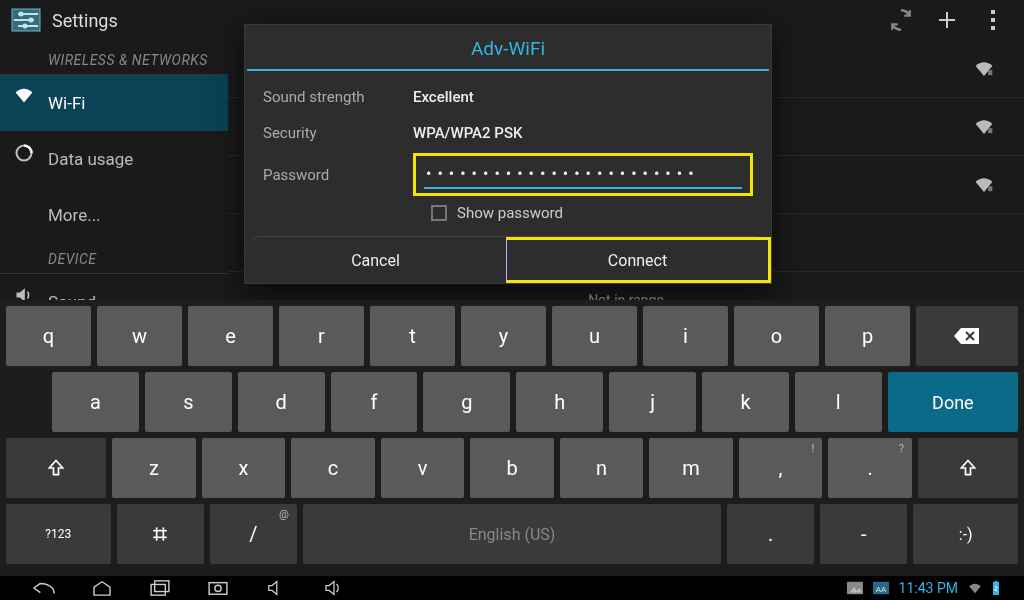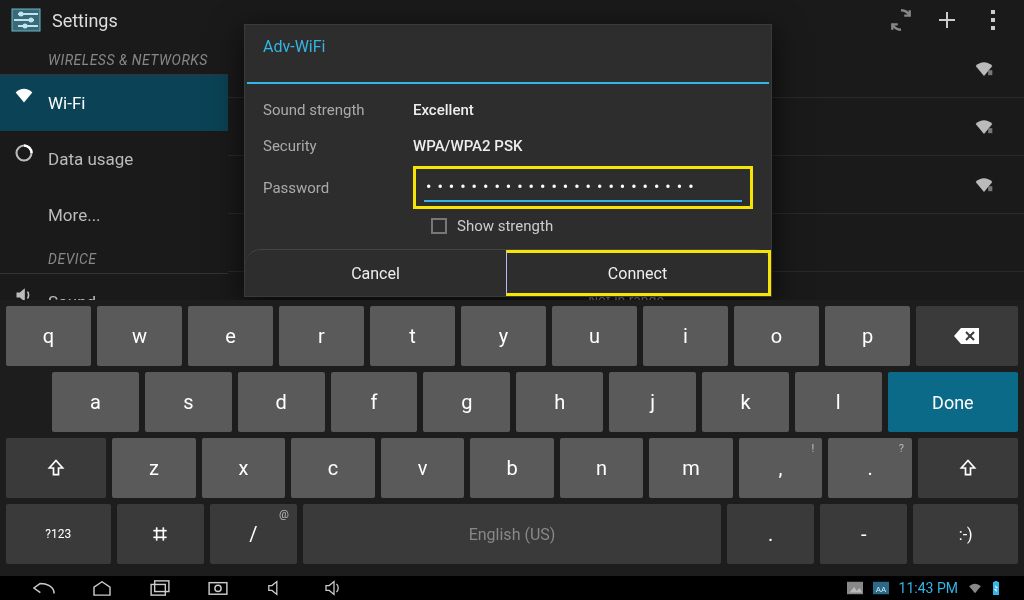--- a/index.html
+++ b/index.html
@@ -17,21 +17,21 @@
   .sidebar .item { height:56px; display:flex; align-items:center; color:#bbb; font-size:17px; padding-left:48px; position:relative; }
   .sidebar .item.selected { background:#0b4256; color:#fff; }
   .sidebar .item .side-icon { position:absolute; left:14px; top:12px; width:20px; height:20px; color:#bbb; }
   .wifi-list { flex:1; background:#1a1a1a; position:relative; }
   .wifi-list .net { height:58px; border-bottom:1px solid #2a2a2a; display:flex; align-items:center; justify-content:flex-end; padding-right:30px; }
   .wifi-list .wifi-ico { width:20px; height:15px; color:#bbb; }
   .not-in-range { position:absolute; left:50%; transform:translateX(-50%); top:252px; font-size:14px; color:#999; }
 
   
   .dialog { position:absolute; left:244px; top:24px; width:528px; background:#2d2d2d; box-shadow:0 8px 30px rgba(0,0,0,.7); border:1px solid #3a3a3a; }
-  .dlg-title { color:#33b5e5; font-size:16px; padding:12px 18px 26px; }
+  .dlg-title { color:#33b5e5; font-size:19px; padding:12px 18px 9px;text-align:center; }
   .dlg-div { height:2px; background:#33b5e5; margin:0 2px; }
   .dlg-body { padding:10px 18px 6px; font-size:15px; color:#ccc; }
   .dlg-row { display:flex; align-items:center; min-height:32px; margin-bottom:4px; }
   .dlg-row .lbl { width:150px; color:#aaa; }
   .dlg-row .val { color:#eee; font-weight:500; }
   .pw-field { flex:1; position:relative; border:3px solid #f5e500; padding:6px 8px 4px; }
   .pw-input { width:100%; background:transparent; border:none; border-bottom:2px solid #33b5e5; color:#fff; font-size:16px; letter-spacing:6px; padding:2px 2px 4px; outline:none; }
   .show-pw { display:flex; align-items:center; gap:10px; margin:8px 0 8px 168px; color:#ccc; font-size:15px; }
   .chkbox { width:16px; height:16px; border:2px solid #777; background:transparent; }
   .dlg-btns { display:flex; border-top:1px solid #444;border-radius:16px; }
@@ -180,21 +180,21 @@
       <span class="val">WPA/WPA2 PSK</span>
     </div>
     <div class="dlg-row">
       <span class="lbl">Password</span>
       <div class="pw-field">
         <input class="pw-input" type="text" value="••••••••••••••••••••••••" style="">
       </div>
     </div>
     <div class="show-pw">
       <span class="chkbox"></span>
-      <span>Show strength</span>
+      <span>Show password</span>
     </div>
   </div>
   <div class="dlg-btns">
     <div class="dlg-btn">
         <span>Cancel</span>
       </div>
     <div class="dlg-btn connect-wrap">
         <span>Connect</span>
       </div>
   </div>

